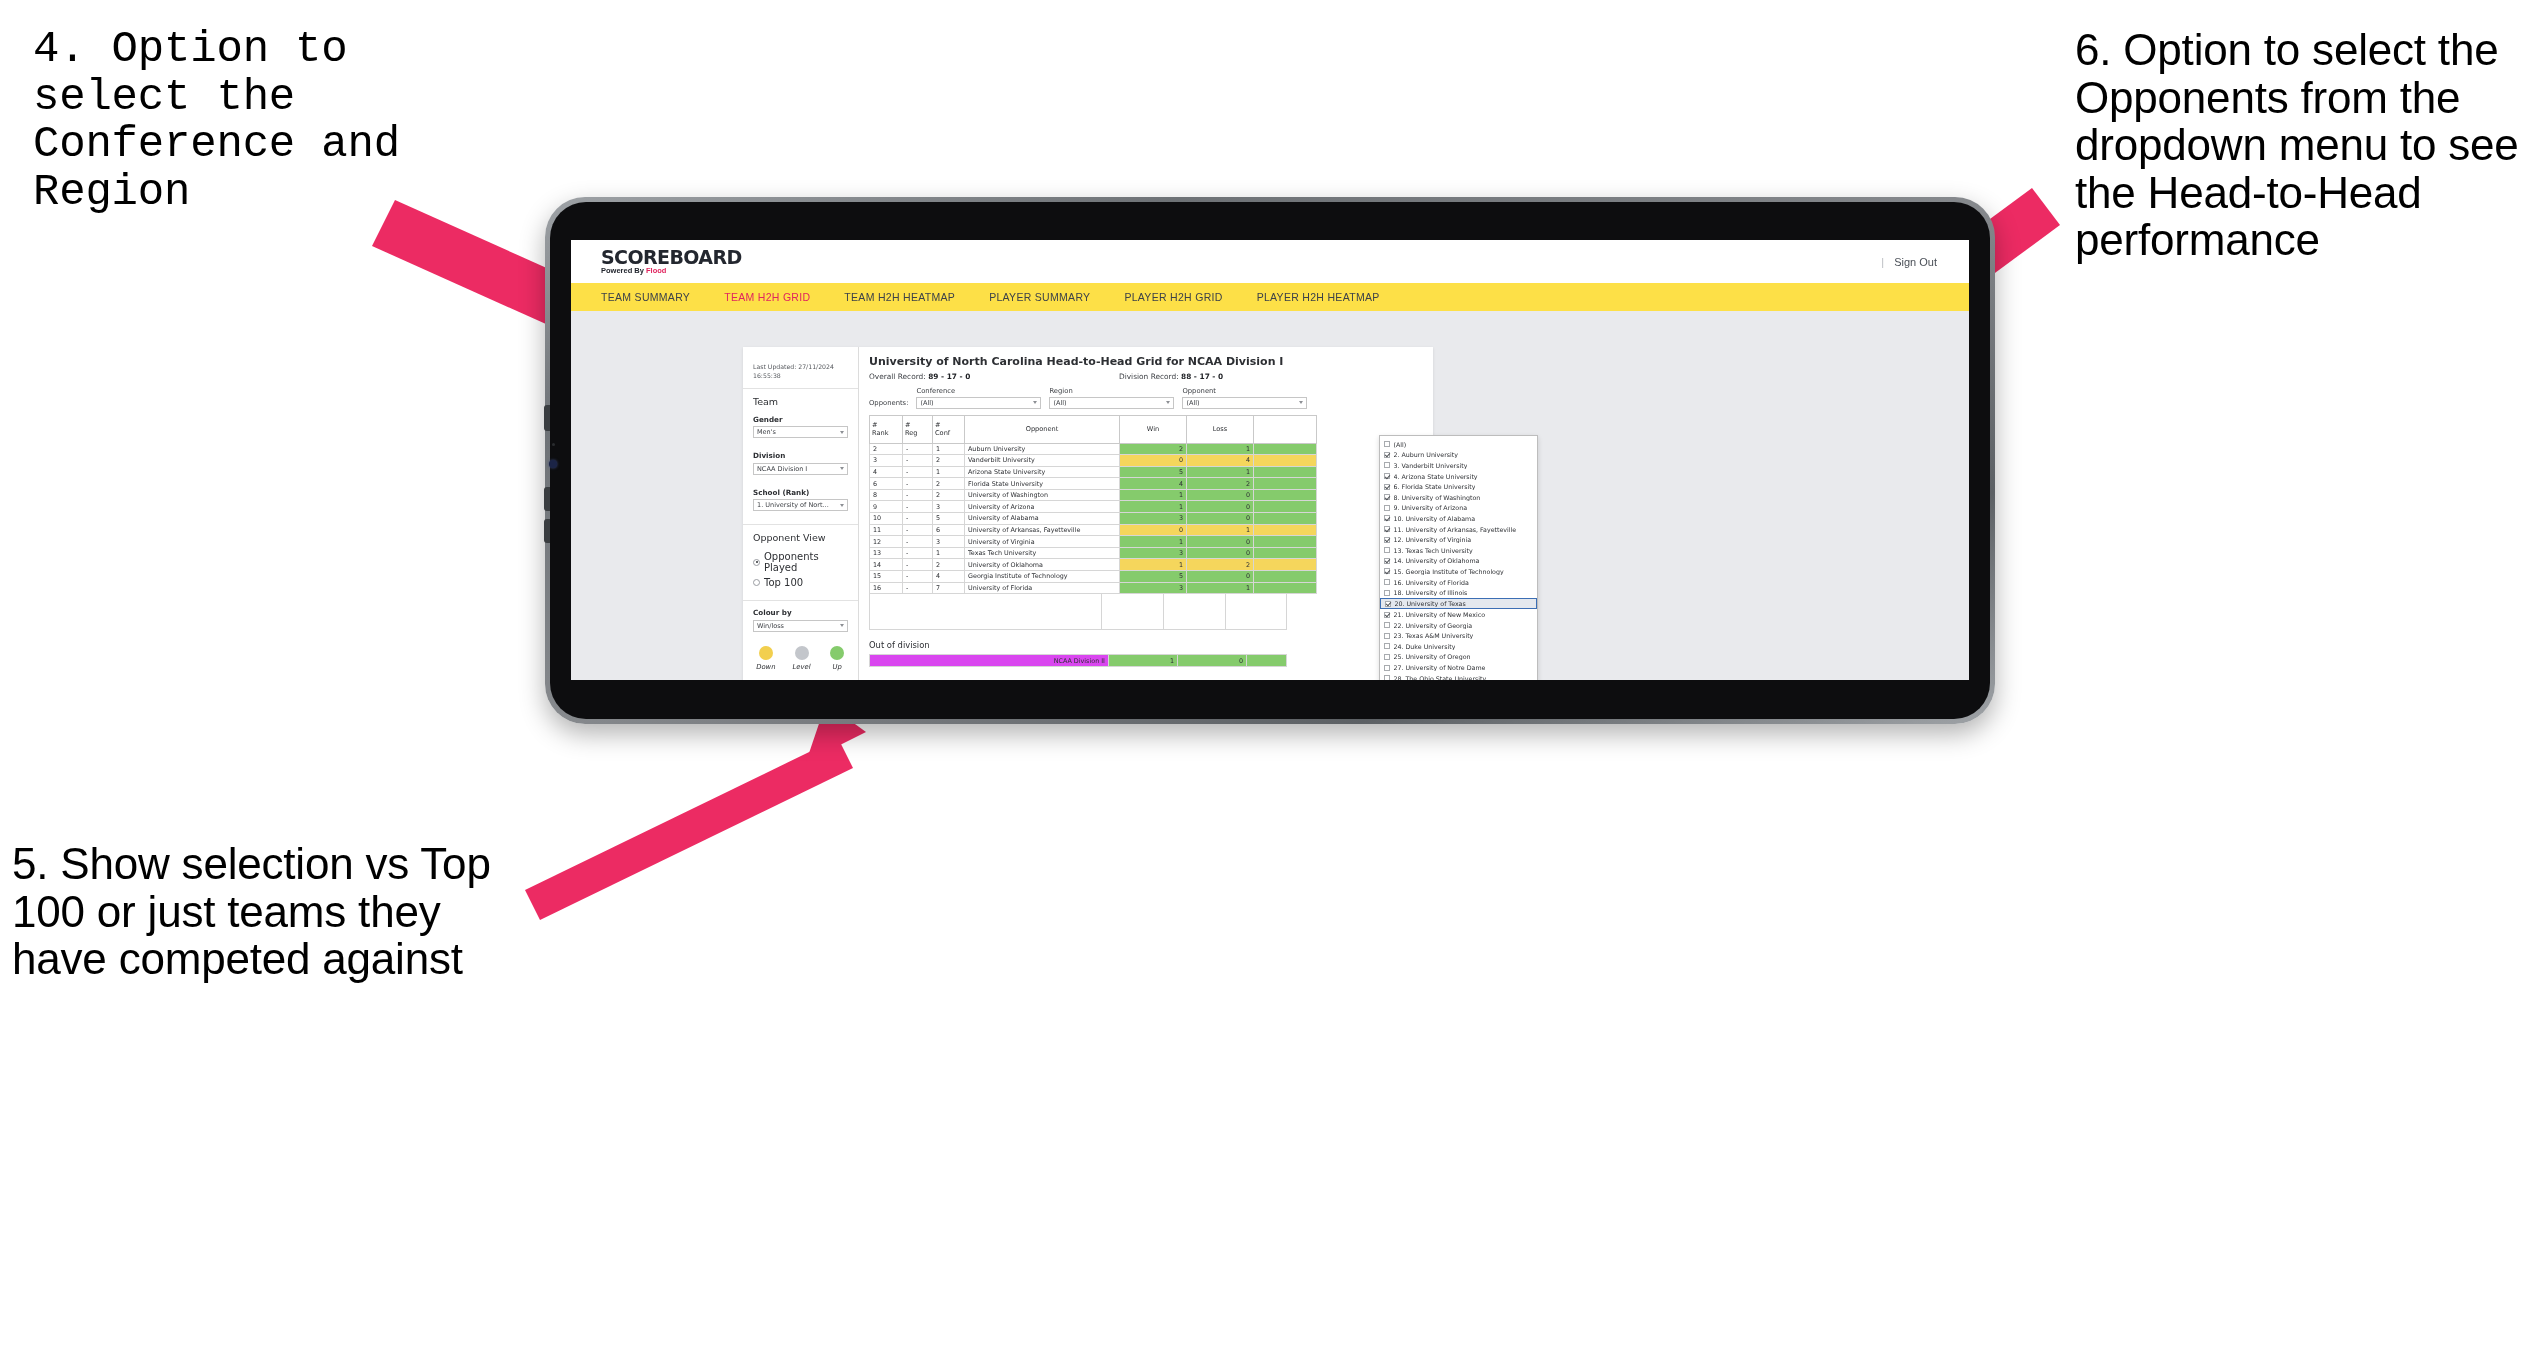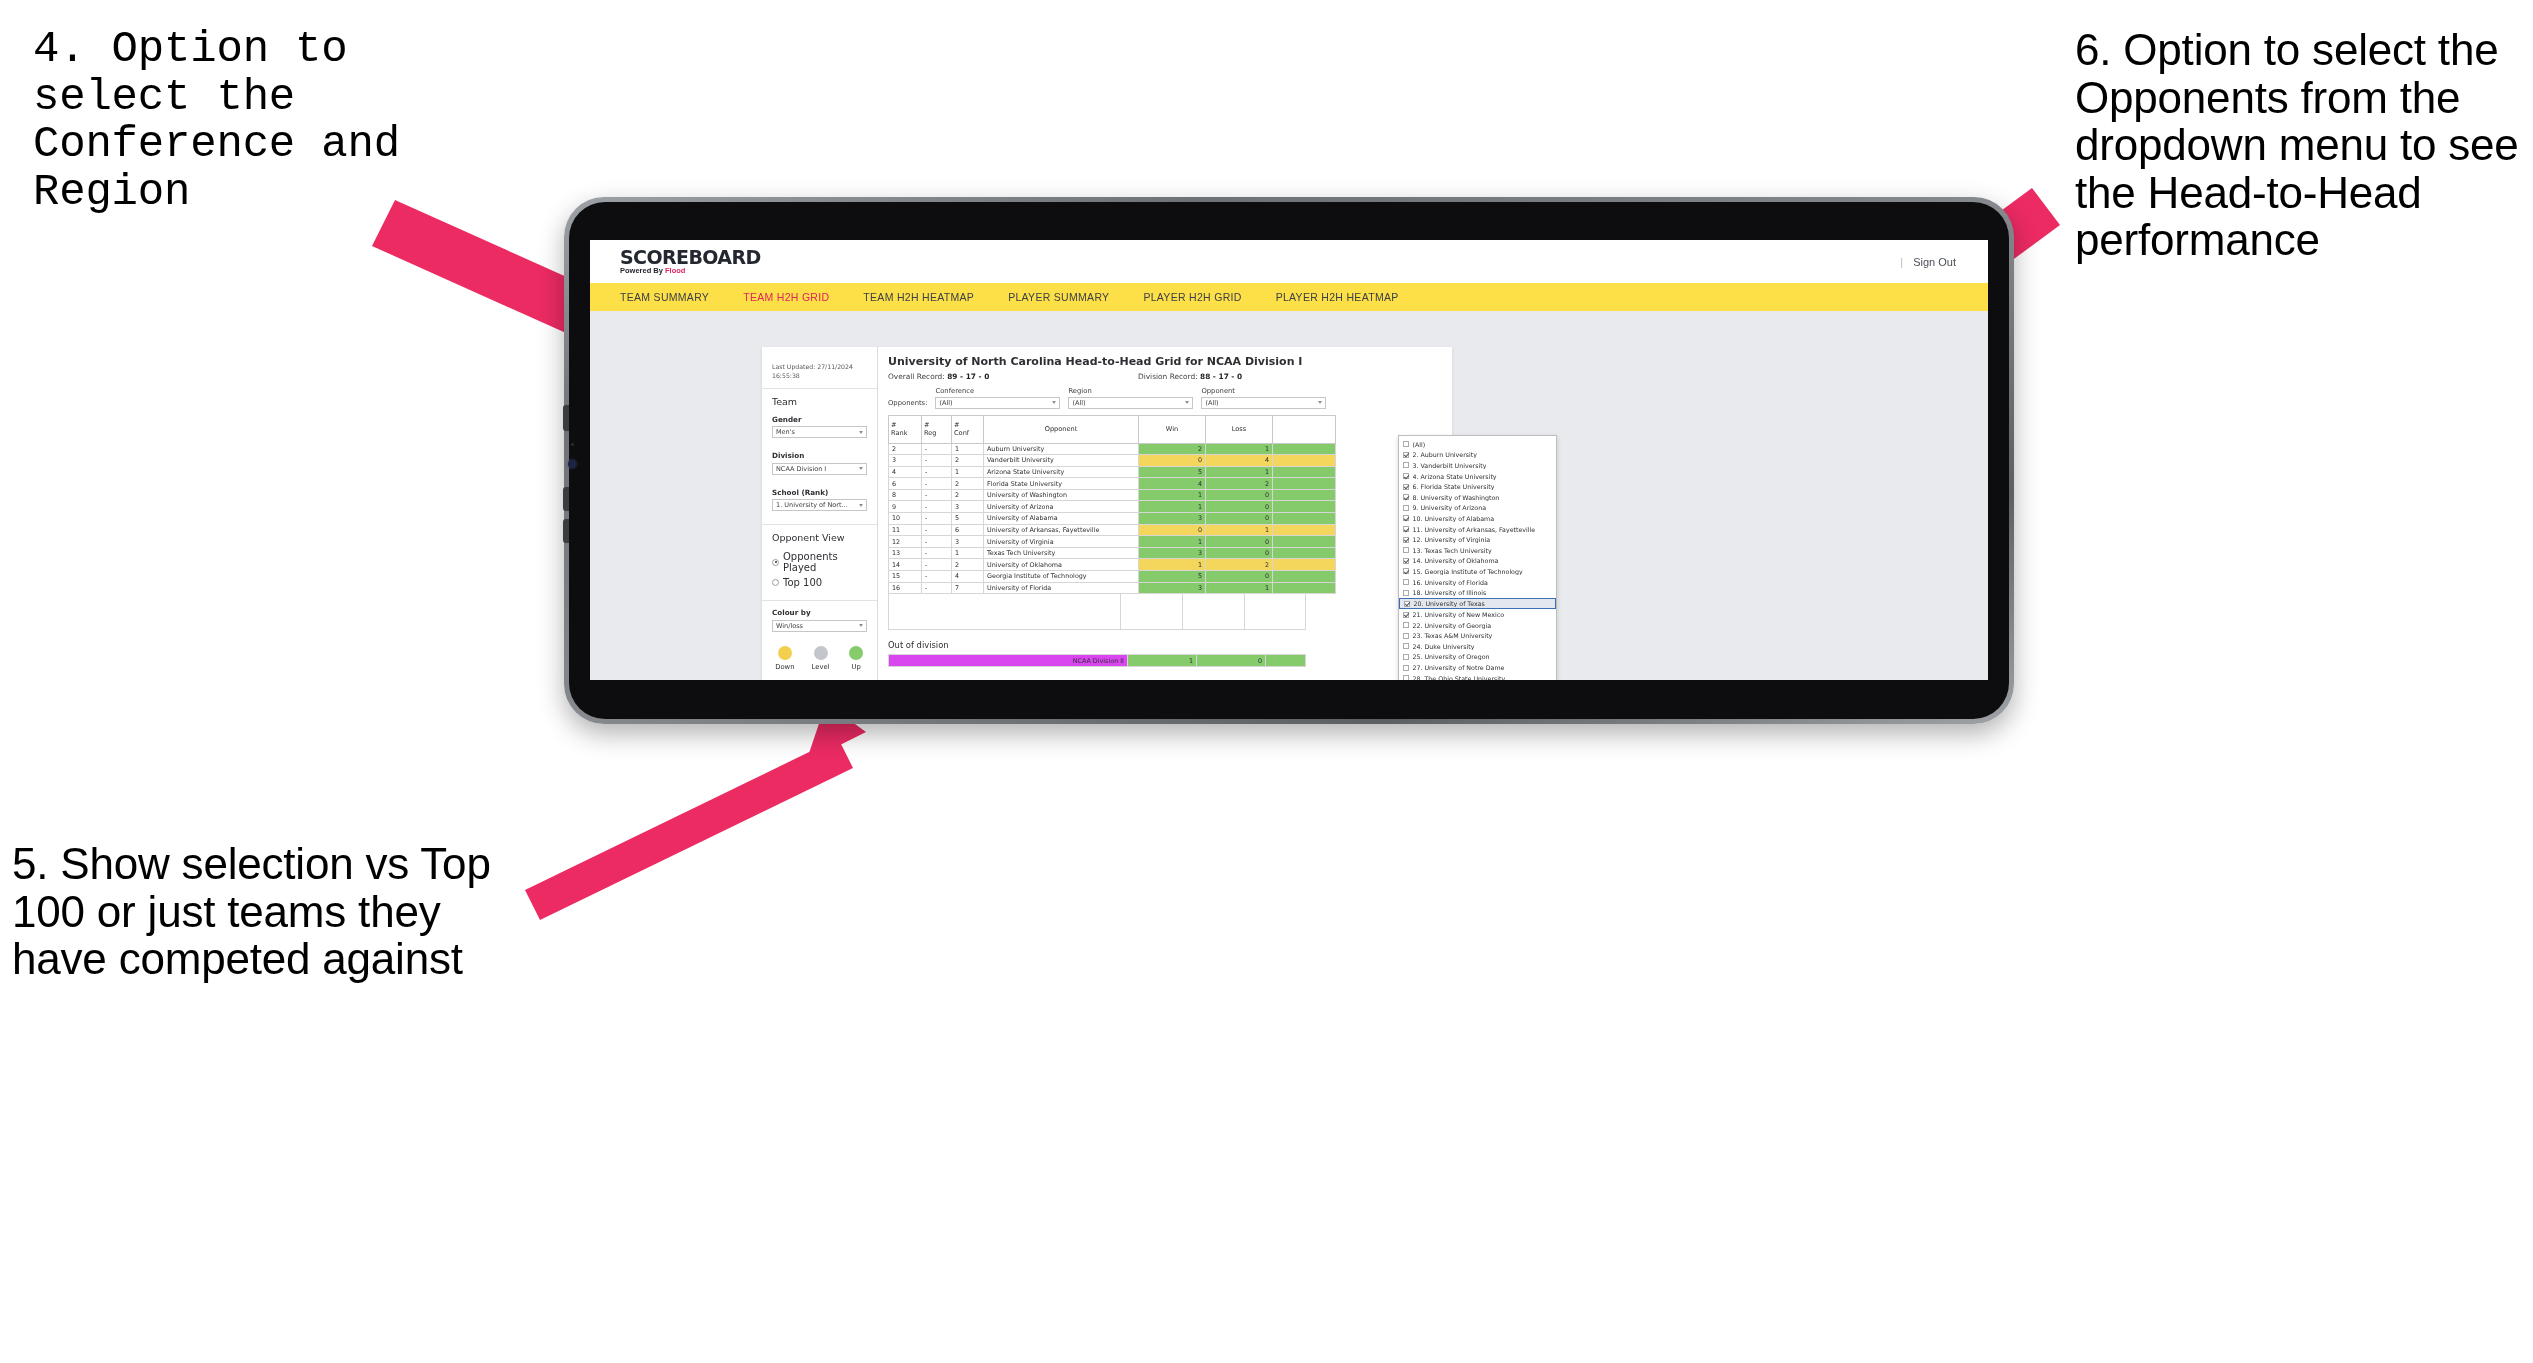--- a/index.html
+++ b/index.html
@@ -34,21 +34,21 @@
     position: absolute;
     left: 0; top: 0;
     width: 2533px;
     height: 1363px;
     pointer-events: none;
   }
 
   
   #tablet {
     position: absolute;
-    left: 564px;
+    left: 545px;
     top: 197px;
     width: 1450px;
     height: 527px;
   }
   .device-outer {
     position: absolute;
     inset: 0;
     border-radius: 40px;
     background: linear-gradient(160deg,#9ea2a6 0%,#6e7276 22%,#86898d 50%,#5c6064 78%,#9fa3a7 100%);
     box-shadow: 0 10px 26px rgba(0,0,0,0.30);
@@ -268,21 +268,21 @@
     border-radius: 50%;
     background: #2d2f33;
   }
   .radio-label { font-size: 10px; color: #2d2f33; }
   .legend {
     display: flex;
     gap: 14px;
     margin-top: 14px;
     padding-left: 2px;
   }
-  .legend-item { text-align: center; width: 24px; }
+  .legend-item { text-align: center; width: 24px; font-style: italic; }
   .legend-dot {
     width: 14px; height: 14px;
     border-radius: 50%;
     margin: 0 auto 3px auto;
   }
   .legend-label { font-size: 6.8px; color: #2d2f33; }
 
   
   .viz {
     flex: 1;

